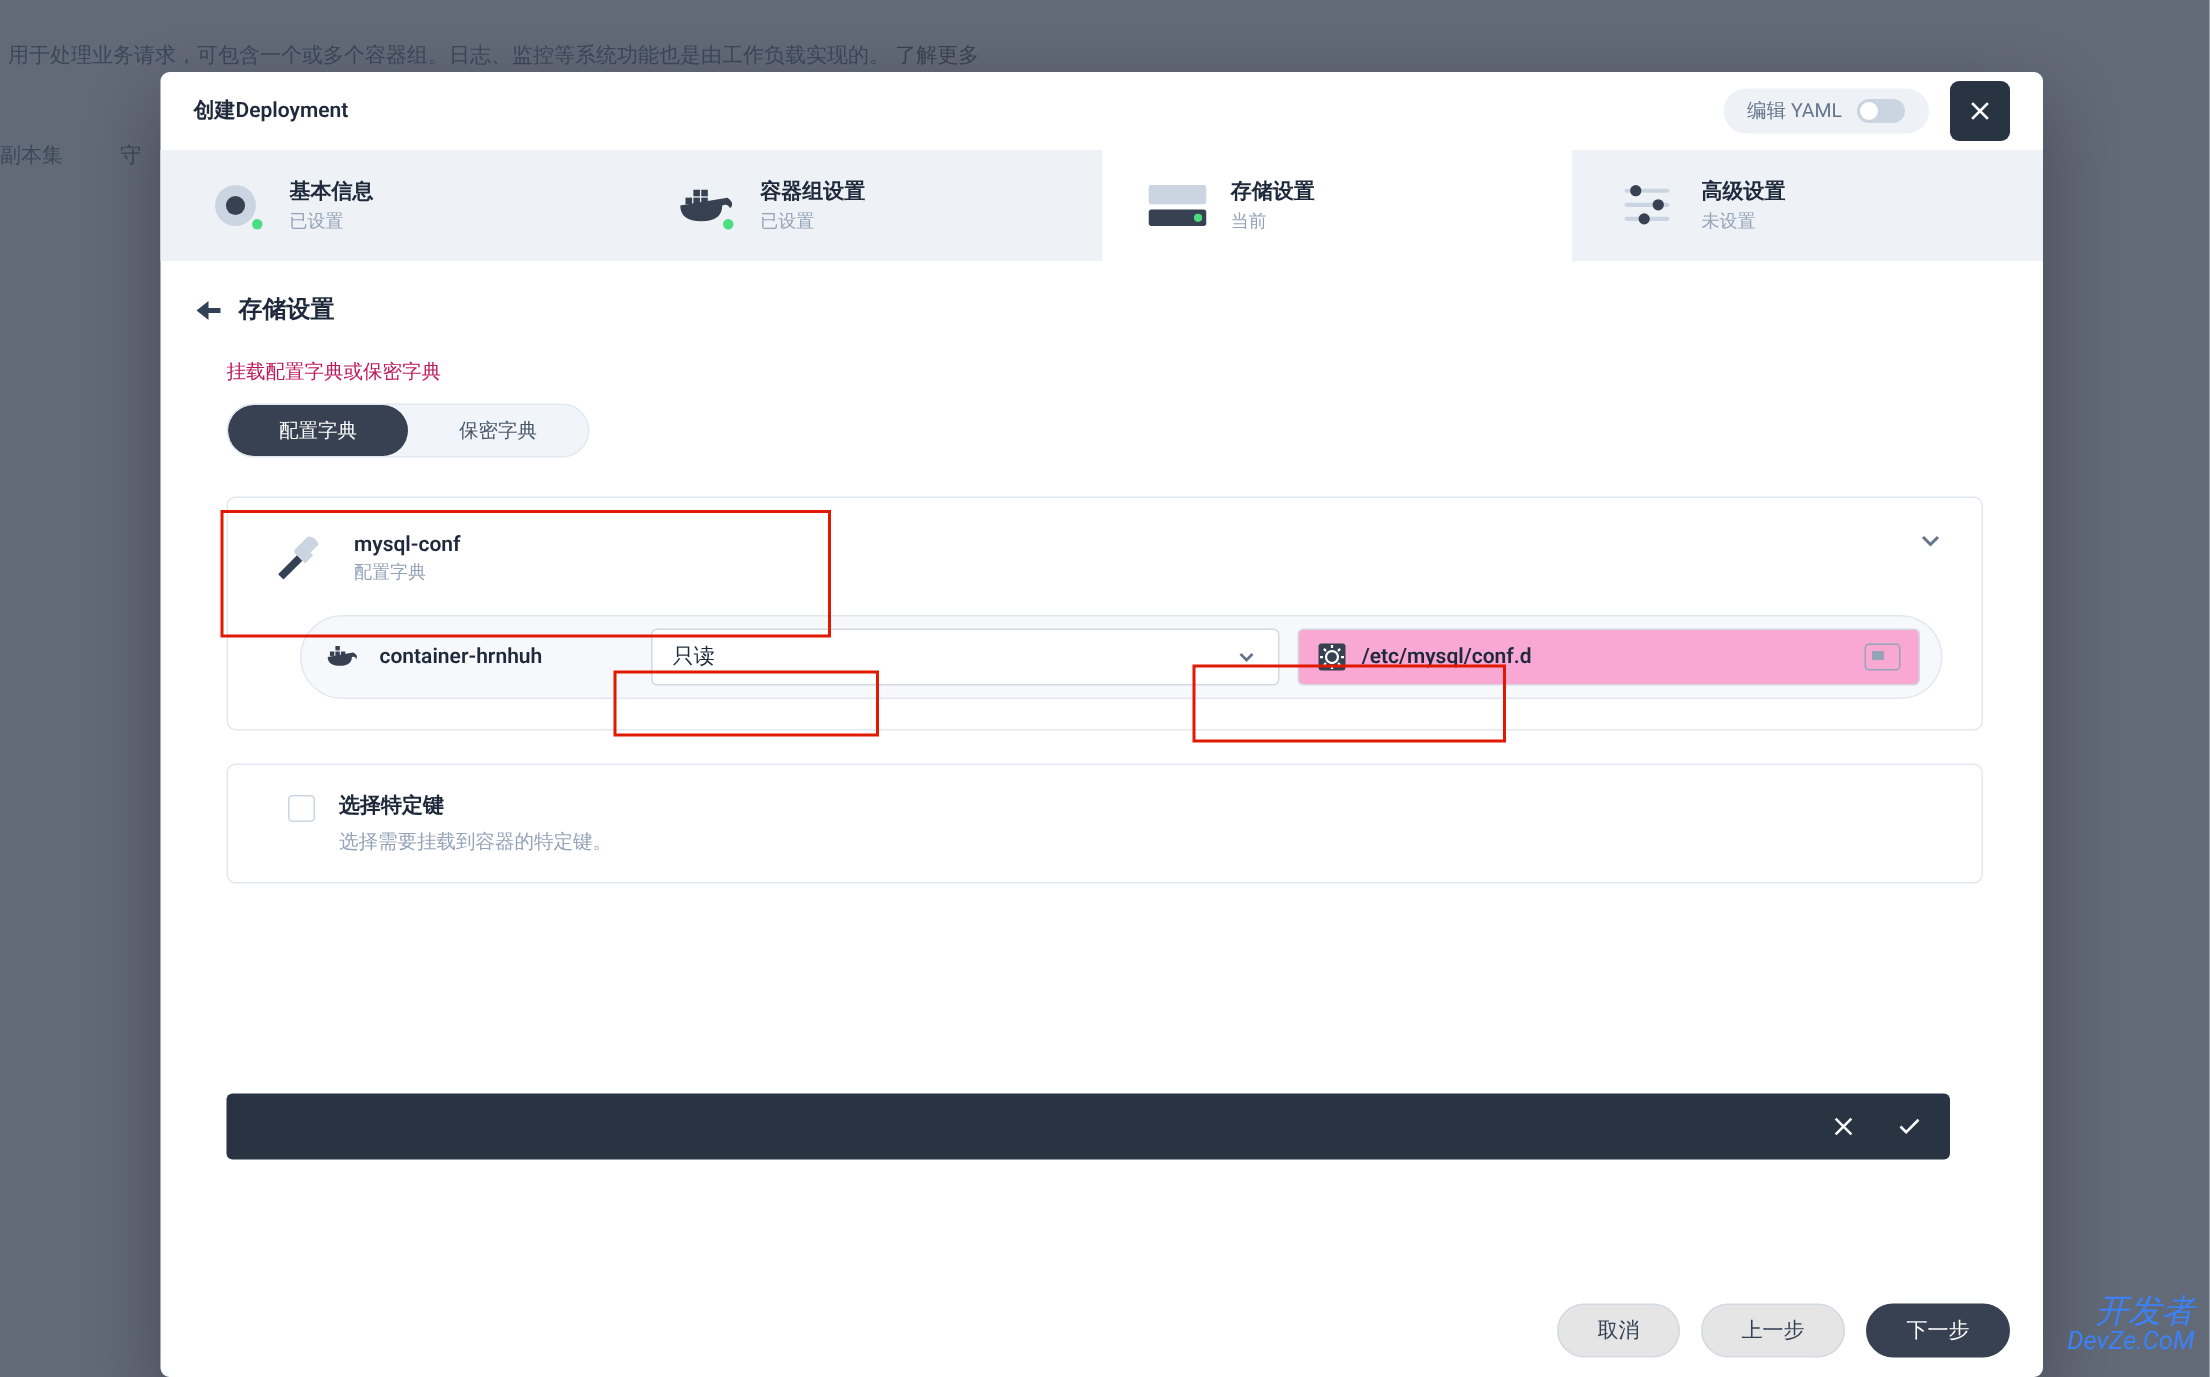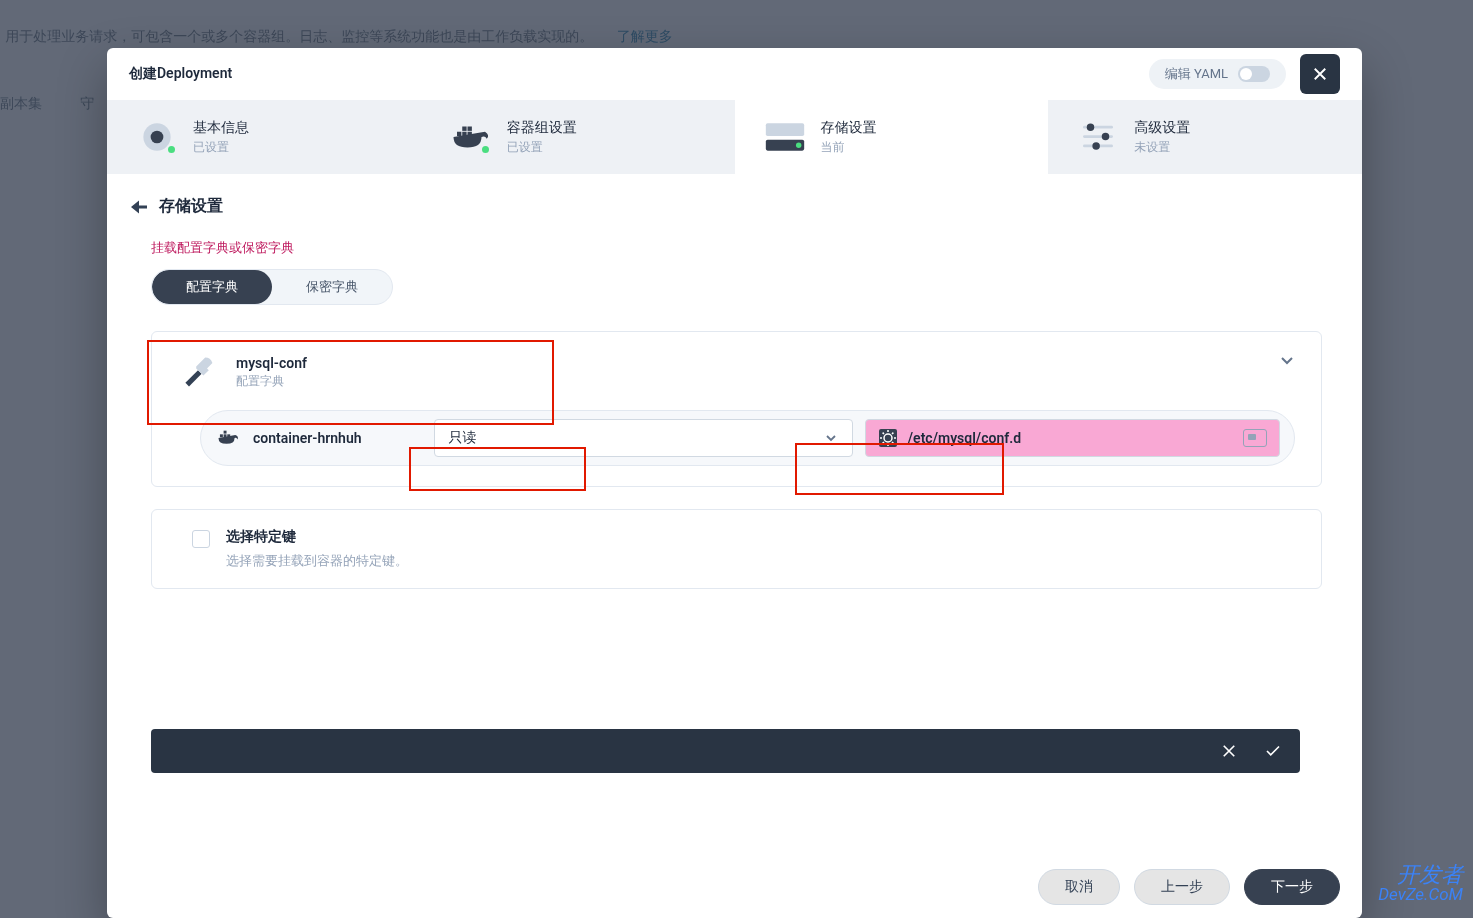--- a/index.html
+++ b/index.html
@@ -1,41 +1,41 @@
 <!DOCTYPE html>
 <html><head>
   <meta charset="utf-8">
   <style>
     * { box-sizing: border-box; margin: 0; padding: 0; font-family: -apple-system, BlinkMacSystemFont, "Segoe UI", Roboto, "PingFang SC", "Microsoft YaHei", sans-serif; }
     body { background: #46505e; width: 1473px; height: 918px; overflow: hidden; position: relative; }
 
     .bg-layer { position: absolute; inset: 0; background: #f8fafc; opacity: 0.6; }
     .bg-text { position: absolute; top: 28px; left: -20px; color: #4a5568; font-size: 14px; }
-    .bg-link { color: #0369a1; margin-left: 20px; }
+    .bg-link { color: #404040; }
     .bg-table-left { position: absolute; top: 95px; left: 0; color: #475569; font-size: 14px; }
 
     .overlay { position: absolute; inset: 0; background: rgba(55,65,81,0.65); }
 
     .modal { position: absolute; top: 48px; left: 107px; width: 1255px; height: 870px; background: #fff; border-radius: 6px; box-shadow: 0 20px 50px rgba(0,0,0,0.3); display: flex; flex-direction: column; }
 
     .modal-header { height: 52px; display: flex; align-items: center; justify-content: space-between; padding: 0 22px; }
     .modal-title { font-size: 14px; font-weight: 600; color: #1e293b; }
     .header-right { display: flex; align-items: center; gap: 14px; }
     .edit-yaml { background: #eef2f6; border-radius: 20px; padding: 6px 16px; display: flex; align-items: center; gap: 10px; font-size: 13px; color: #64748b; cursor: pointer; }
     .toggle { width: 32px; height: 16px; background: #cbd5e1; border-radius: 10px; position: relative; }
     .toggle::after { content: ""; position: absolute; left: 2px; top: 2px; width: 12px; height: 12px; background: #fff; border-radius: 50%; }
     .close-btn { width: 40px; height: 40px; background: #293443; border-radius: 6px; display: flex; align-items: center; justify-content: center; cursor: pointer; }
     .close-btn svg { width: 18px; height: 18px; stroke: #fff; stroke-width: 2.5; }
 
     .steps { display: flex; background: #eef1f5; height: 74px; }
     .step { flex: 1; display: flex; align-items: center; gap: 14px; padding: 0 28px; position: relative; cursor: pointer; }
     .step.active { background: #fff; }
     .step-icon { width: 44px; height: 44px; display: flex; align-items: center; justify-content: center; position: relative; }
     .step-texts { display: flex; flex-direction: column; gap: 2px; }
-    .step-title { font-size: 14px; font-weight: 400; color: #1e293b; }
+    .step-title { font-size: 14px; font-weight: 700; color: #1e293b; }
     .step-sub { font-size: 12px; color: #94a3b8; }
     .badge-dot { position: absolute; bottom: 4px; right: 2px; width: 11px; height: 11px; border-radius: 50%; background: #4ade80; border: 2px solid #eef1f5; }
 
     .body { flex: 1; padding: 22px 40px 0 22px; overflow: auto; }
 
     .section-header { display: flex; align-items: center; gap: 10px; margin-bottom: 22px; }
     .section-header svg { width: 20px; height: 16px; fill: #334155; }
     .section-title { font-size: 16px; font-weight: 700; color: #1e293b; }
 
     .sub-label { font-size: 13px; color: #be185d; margin: 0 0 12px 22px; }

